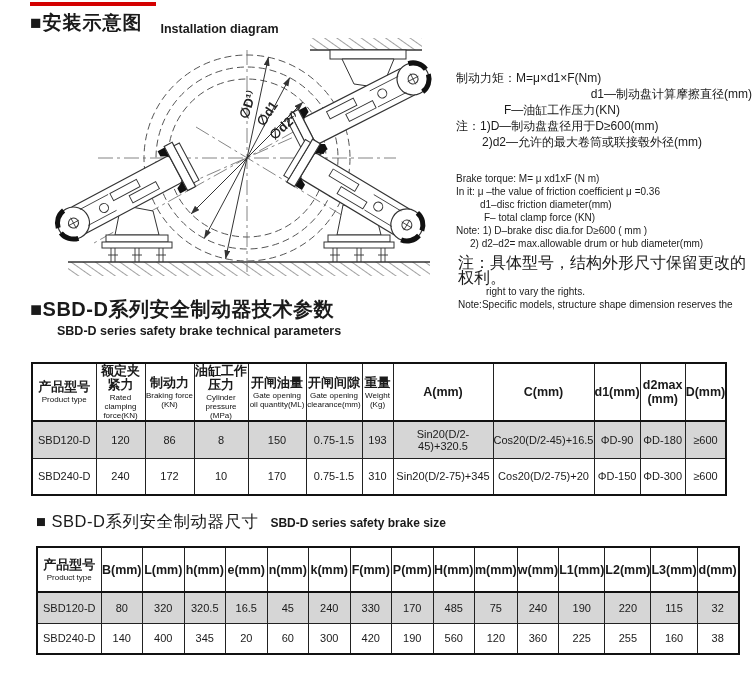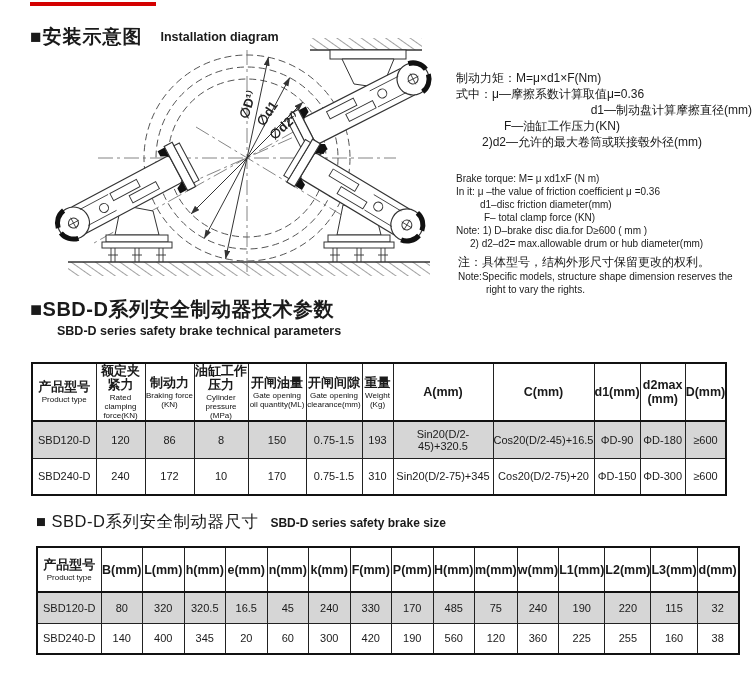--- a/index.html
+++ b/index.html
@@ -4,34 +4,34 @@
 <style>
   * { margin:0; padding:0; box-sizing:border-box; }
   body {
     width:752px; height:677px; position:relative; overflow:hidden;
     background:#ffffff; font-family:"Liberation Sans", sans-serif; color:#1a1a1a;
   }
   .abs { position:absolute; }
   
   .red-line { left:30px; top:2px; width:126px; height:4px; background:#d40000; }
   
-  .h1-row { left:30px; top:24px; display:flex; align-items:center; }
+  .h1-row { left:30px; top:10px; display:flex; align-items:flex-end; }
   .h1-cn { font-size:19px; font-weight:bold; letter-spacing:1px; }
   .h1-en { font-size:12.5px; font-weight:bold; margin-left:18px; }
   .sec2 { left:30px; top:296px; }
   .sec2-cn { font-size:20px; font-weight:bold; letter-spacing:0.5px; }
   .sec2-en { font-size:12.5px; font-weight:bold; margin-left:27px; margin-top:1px; }
   .sec3 { left:36px; top:511px; display:flex; align-items:baseline; }
   .sec3-cn { font-size:16.5px; font-weight:normal; letter-spacing:0.5px; }
   .sec3-en { font-size:12px; font-weight:bold; margin-left:12px; }
   
   .info-cn { left:456px; top:70px; width:296px; font-size:12px; line-height:16px; }
   .info-en { left:456px; top:172px; width:296px; font-size:10px; line-height:13px; color:#222; }
   .info-note { left:458px; top:255px; width:294px; }
-  .info-note .cnline { font-size:12px; line-height:15px; }
+  .info-note .cnline { font-size:16px; line-height:15px; }
   .info-note .enline { font-size:10px; line-height:13px; }
   
   table { border-collapse:collapse; table-layout:fixed; background:#fff; }
   .ptable { border:2px solid #111; }
   .ptable th, .ptable td { border:1px solid #222; text-align:center; vertical-align:middle; overflow:hidden; }
   .ptable thead tr { border-bottom:2px solid #111; }
   .ptable .h-main { font-size:12.5px; font-weight:bold; line-height:14px; }
   .ptable .h-main.cjk { font-size:13px; font-weight:bold; }
   .ptable .h-sub { font-size:8px; font-weight:normal; line-height:9px; margin-top:1px; color:#111; }
   .ptable td { font-size:11px; }
@@ -146,39 +146,39 @@
 
   <g font-size="13" font-weight="bold" fill="#222">
     <text x="224" y="70" text-anchor="middle" transform="rotate(-72 224 70)">∅D¹⁾</text>
     <text x="243" y="80" text-anchor="middle" transform="rotate(-56 243 80)">∅d1</text>
     <text x="259" y="93" text-anchor="middle" transform="rotate(-43 259 93)">∅d2²⁾</text>
   </g>
 </svg>
 
 <div class="abs info-cn">
     <div>制动力矩：M=μ×d1×F(Nm)</div>
-    <div>式中：μ—摩擦系数计算取值μ=0.36</div>
     <div style="padding-left: 38px; text-align: right;">d1—制动盘计算摩擦直径(mm)</div>
     <div style="padding-left: 48px;">F—油缸工作压力(KN)</div>
+    <div>注：1)D—制动盘盘径用于D≥600(mm)</div>
     <div style="padding-left: 26px;">2)d2—允许的最大卷筒或联接毂外径(mm)</div>
   </div>
 
 <div class="abs info-en">
     <div>Brake torque: M= μ xd1xF (N m)</div>
     <div>In it: μ –the value of friction coefficient  μ =0.36</div>
     <div style="padding-left: 24px;">d1–disc friction  diameter(mm)</div>
     <div style="padding-left: 28px;">F– total clamp force (KN)</div>
     <div>Note: 1) D–brake disc dia.for D≥600 ( mm )</div>
     <div style="padding-left: 14px;">2) d2–d2= max.allowable drum  or hub diameter(mm)</div>
   </div>
 
 <div class="abs info-note">
   <div class="cnline">注：具体型号，结构外形尺寸保留更改的权利。</div>
+  <div class="enline" style="padding-left:28px;">right to vary the rights.</div>
   <div class="enline">Note:Specific models, structure shape dimension reserves the</div>
-  <div class="enline" style="padding-left:28px;">right to vary the rights.</div>
 </div>
 
 <div class="abs sec2">
   <div class="sec2-cn">■SBD-D系列安全制动器技术参数</div>
   <div class="sec2-en">SBD-D series safety brake technical parameters</div>
 </div>
 
 <div class="abs" id="table1-wrap">
   <table class="ptable" id="table1">
     <colgroup>

